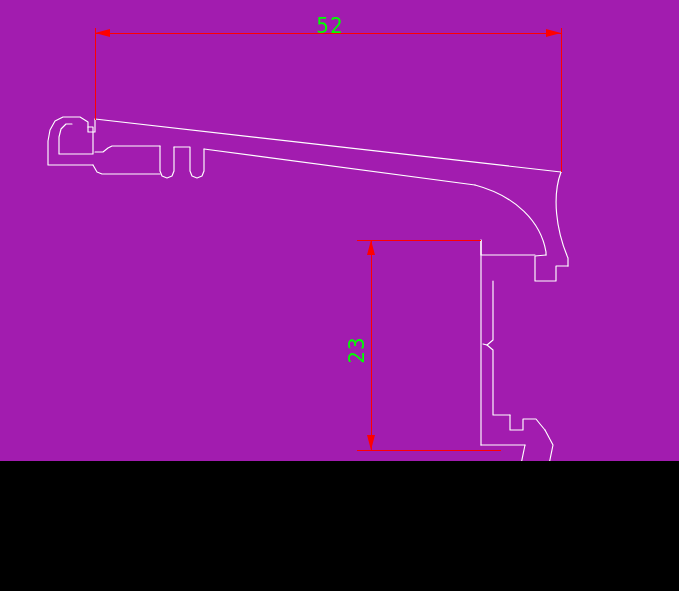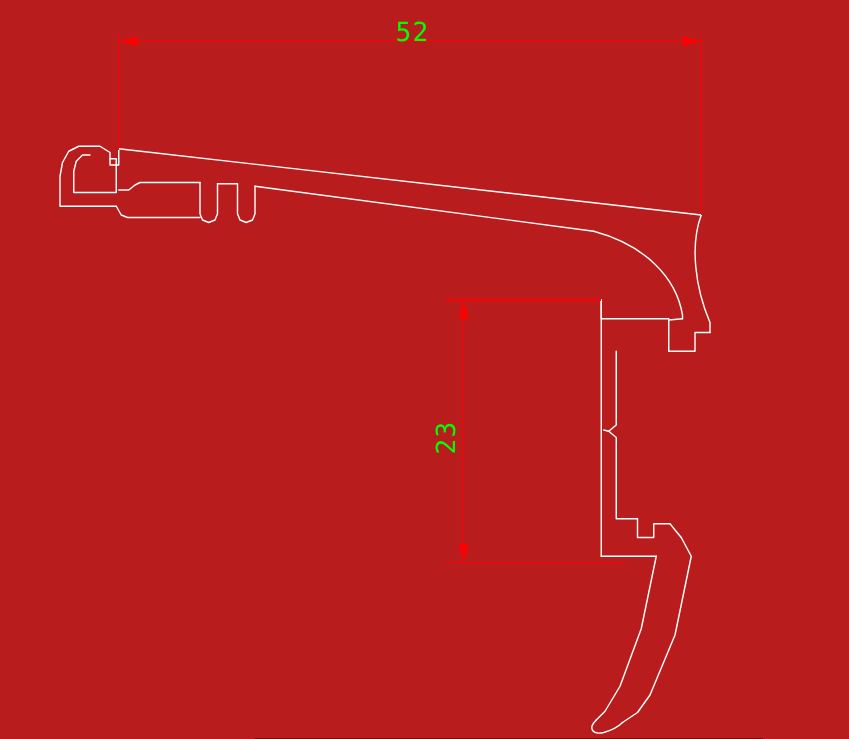--- a/index.html
+++ b/index.html
@@ -7,22 +7,22 @@
     margin: 0;
     padding: 0;
     background: #000000;
   }
   body {
     font-family: "DejaVu Sans Mono", monospace;
   }
   #cad-canvas {
     position: relative;
     width: 679px;
-    height: 591px;
-    background: #b91c1c;
+    height: 461px;
+    background: #a21caf;
     overflow: hidden;
   }
   #cad-svg {
     position: absolute;
     top: 0;
     left: 0;
     width: 679px;
     height: 591px;
     display: block;
   }

